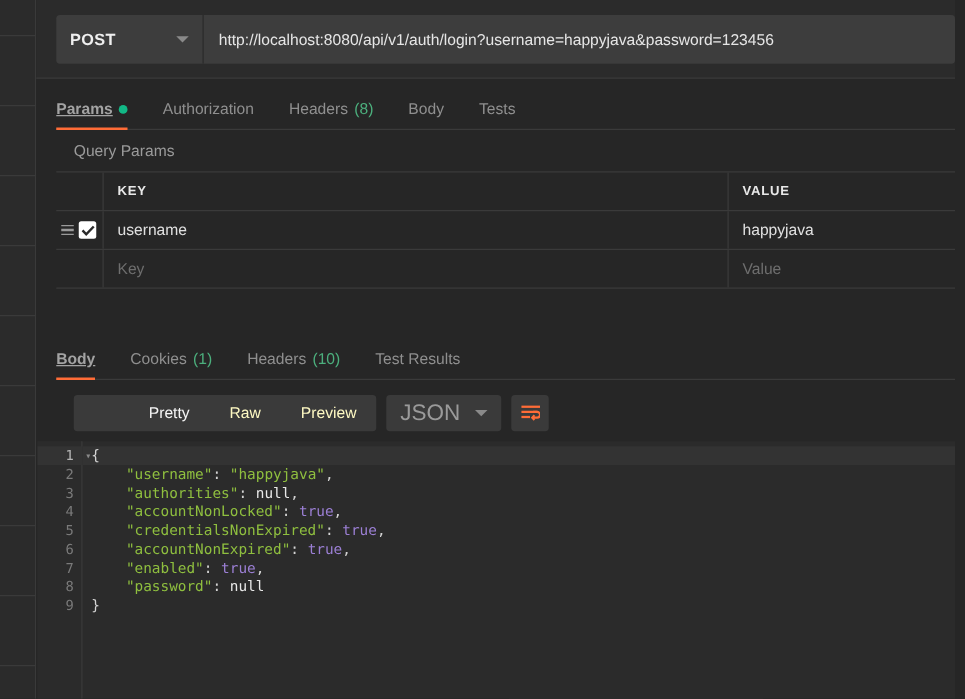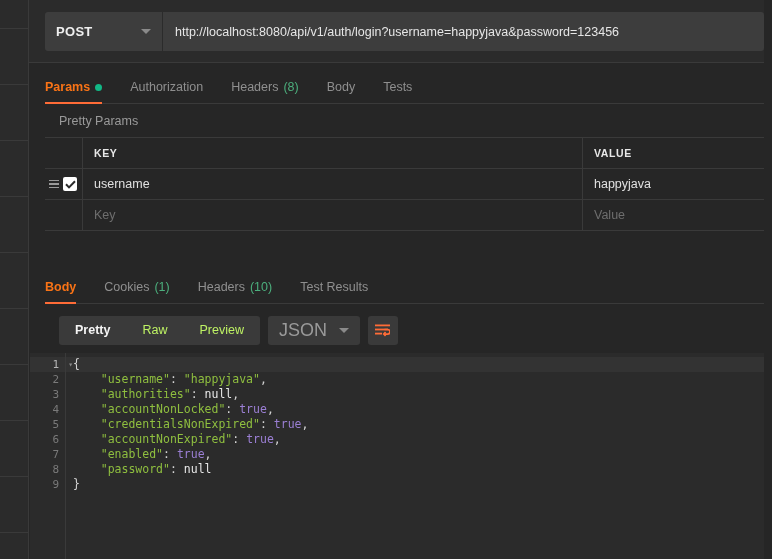--- a/index.html
+++ b/index.html
@@ -56,21 +56,21 @@
   
   .reqtabs {
     position: absolute; left: 16px; top: 63px; right: 0; height: 41px;
     display: flex; align-items: flex-end; border-bottom: 1px solid #3a3a3a;
   }
   .tab {
     position: relative; padding: 0 0 9px 0; margin-right: 28px;
     font-size: 12.5px; color: #8f8f8f; cursor: pointer; white-space: nowrap;
     display: flex; align-items: center; gap: 5px;
   }
-  .tab.active { color: #f97316; font-weight: bold; }
+  .tab.active { color: #a3a3a3; font-weight: bold; text-decoration: underline; }
   .tab.active::after {
     content: ""; position: absolute; left: 0; right: 0; bottom: -1px;
     height: 2px; background: #ff6c37;
   }
   .tab .count { color: #4caf7d; }
   .dot {
     width: 7px; height: 7px; border-radius: 50%; background: #12b886;
     display: inline-block;
   }
 
@@ -129,23 +129,23 @@
   .restoolbar {
     position: absolute; left: 16px; top: 310px; right: 0; height: 40px;
     display: flex; align-items: center; gap: 8px; padding-left: 14px;
   }
   .segbtns {
     display: flex; background: #3a3a3a; border-radius: 3px; height: 29px;
     align-items: stretch; overflow: hidden;
   }
   .segbtn {
     display: flex; align-items: center; padding: 0 16px;
-    font-size: 12.5px; color: #bef264; cursor: pointer;
-  }
-  .segbtn.active { color: #f5f5f5; font-weight: bold; }
+    font-size: 12.5px; color: #fef9c3; cursor: pointer;
+  }
+  .segbtn.active { color: #f5f5f5; font-weight: normal; margin-left: 44px; }
   .fmtsel {
     display: flex; align-items: center; gap: 12px; height: 29px;
     background: #3a3a3a; border-radius: 3px; padding: 0 11px; cursor: pointer;
   }
   .fmtsel span { color: #9a9a9a; font-size: 18px; }
   .wrapbtn {
     width: 30px; height: 29px; background: #3a3a3a; border-radius: 3px;
     display: flex; align-items: center; justify-content: center; cursor: pointer;
   }
 
@@ -223,21 +223,21 @@
           <span class="count">(8)</span>
         </div>
         <div class="tab">
           <span>Body</span>
         </div>
         <div class="tab">
           <span>Tests</span>
         </div>
       </div>
 
-    <div class="qplabel">Pretty Params</div>
+    <div class="qplabel">Query Params</div>
 
     <div class="ptable">
       <div class="prow head">
         <div class="cell-ck"></div>
         <div class="cell-key">
           <span class="hdr">KEY</span>
         </div>
         <div class="cell-val">
           <span class="hdr">VALUE</span>
         </div>

